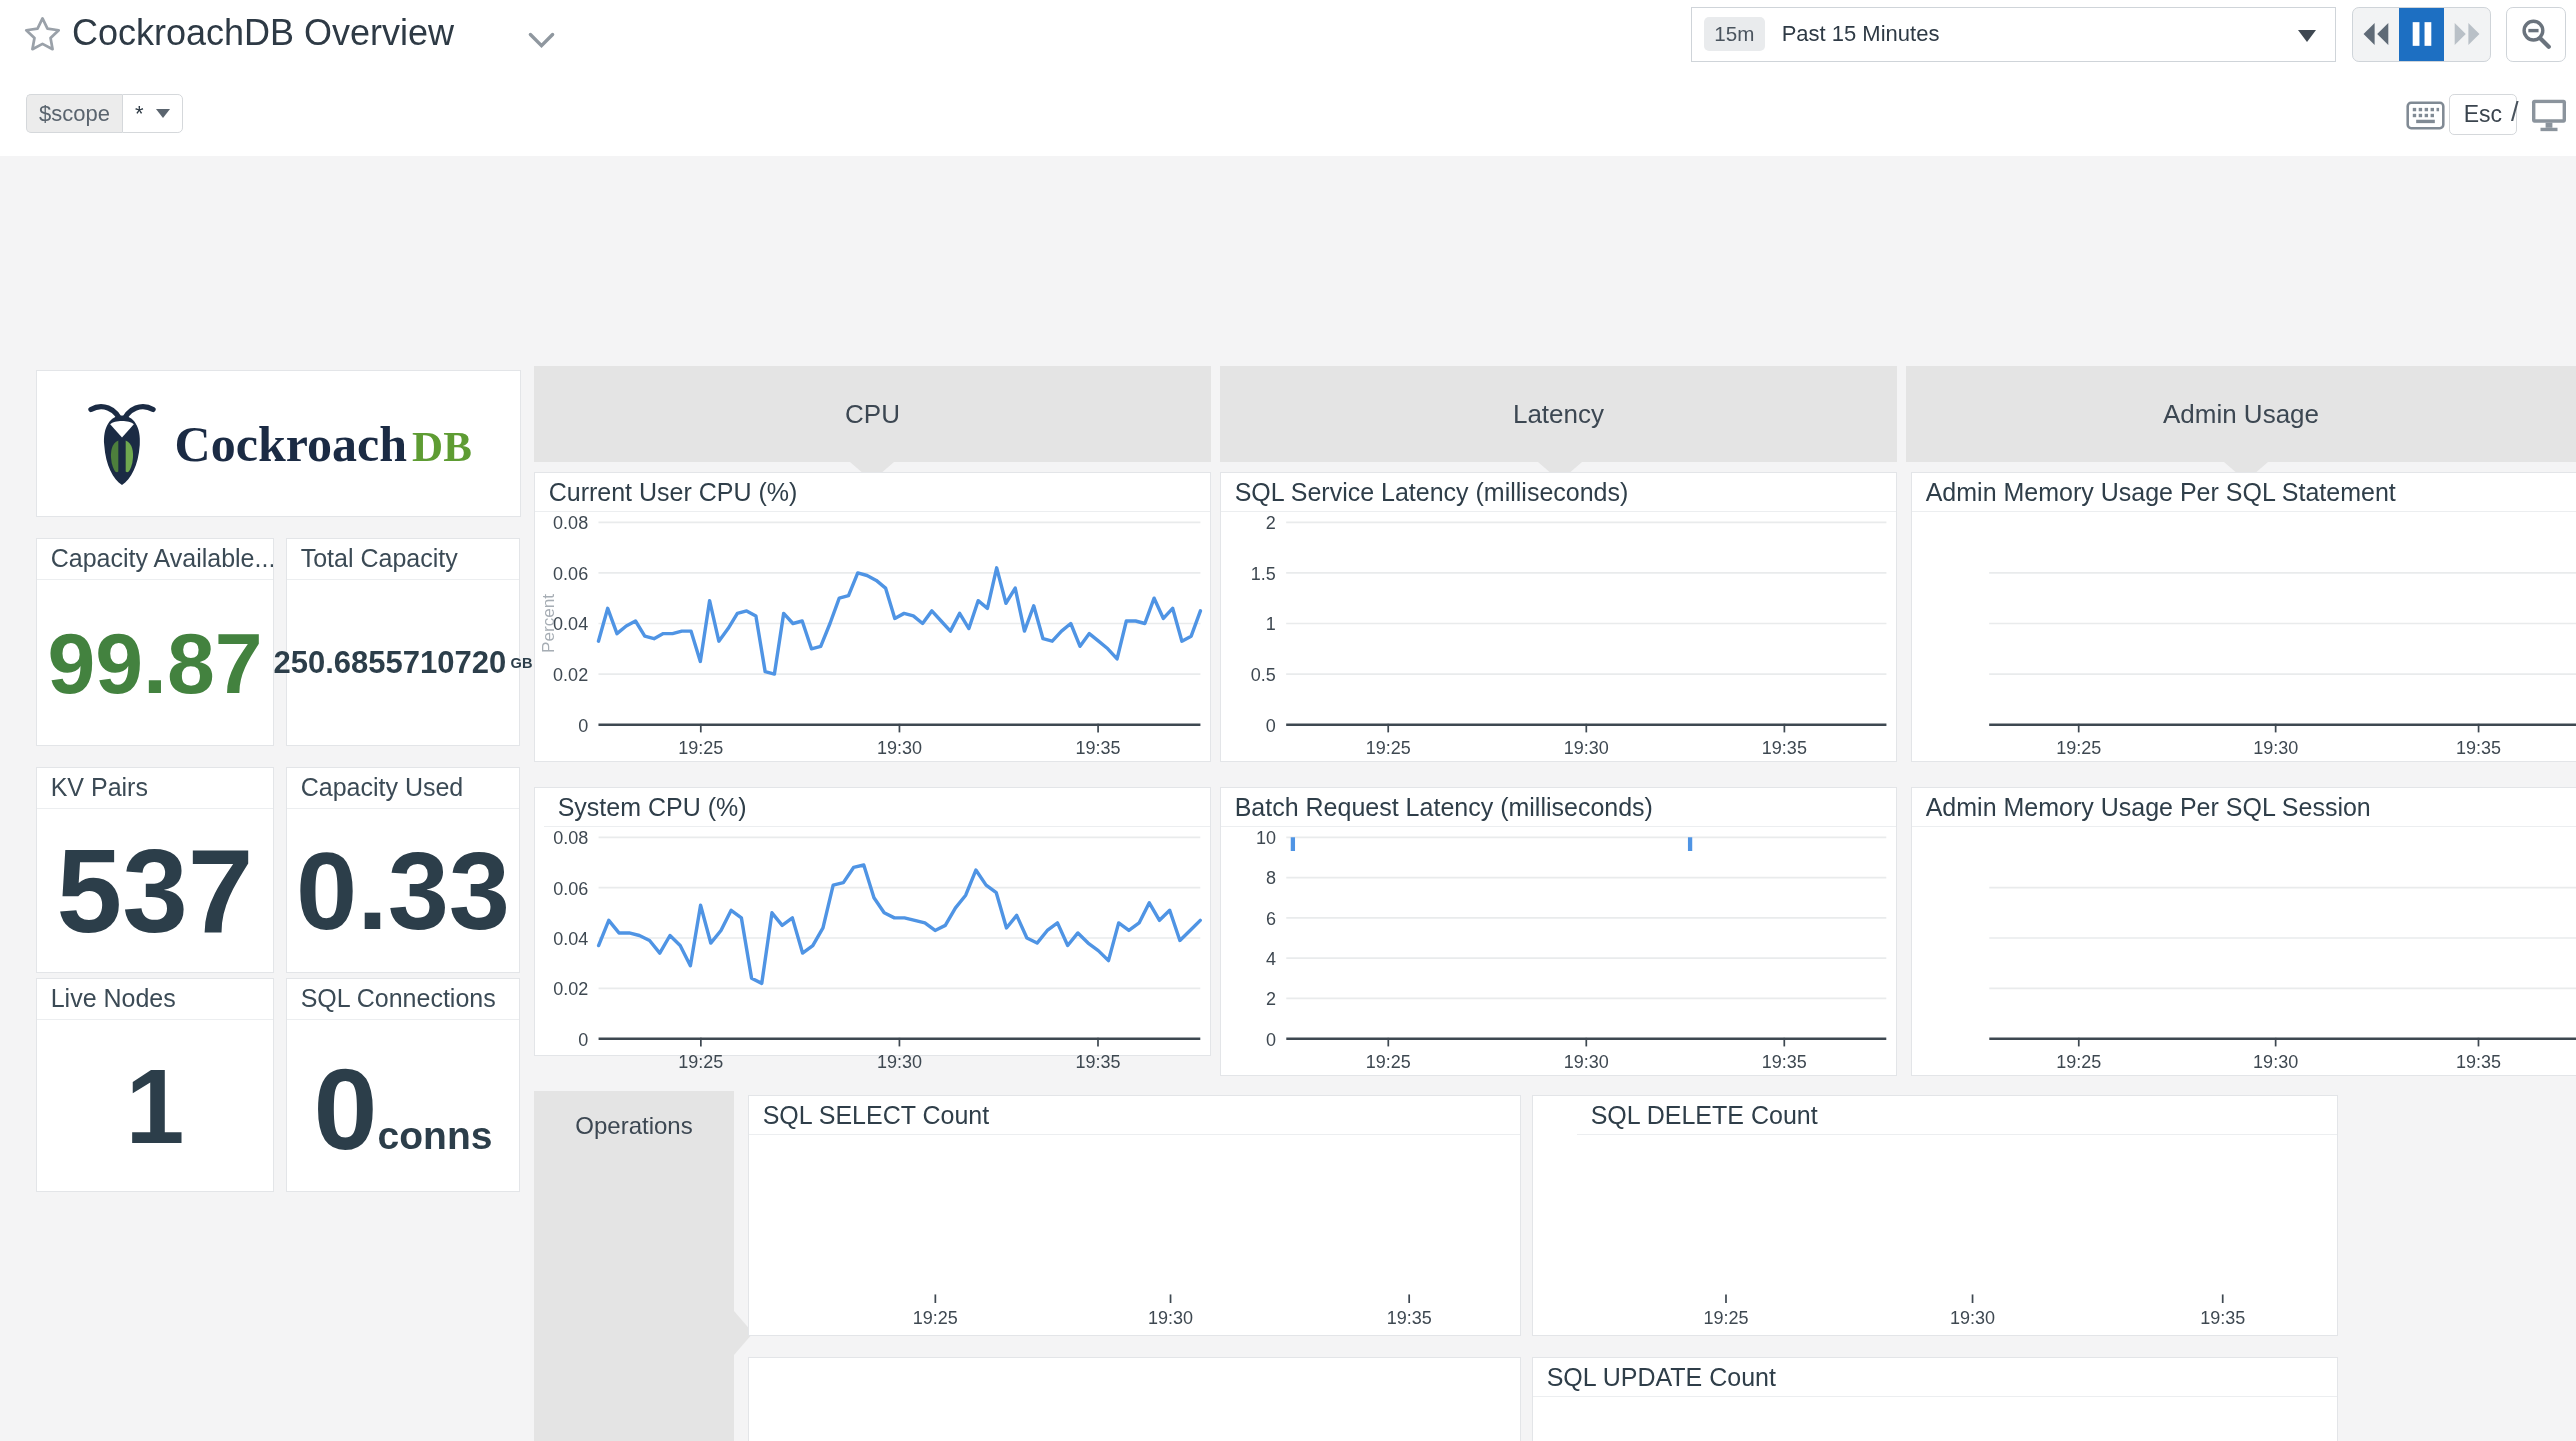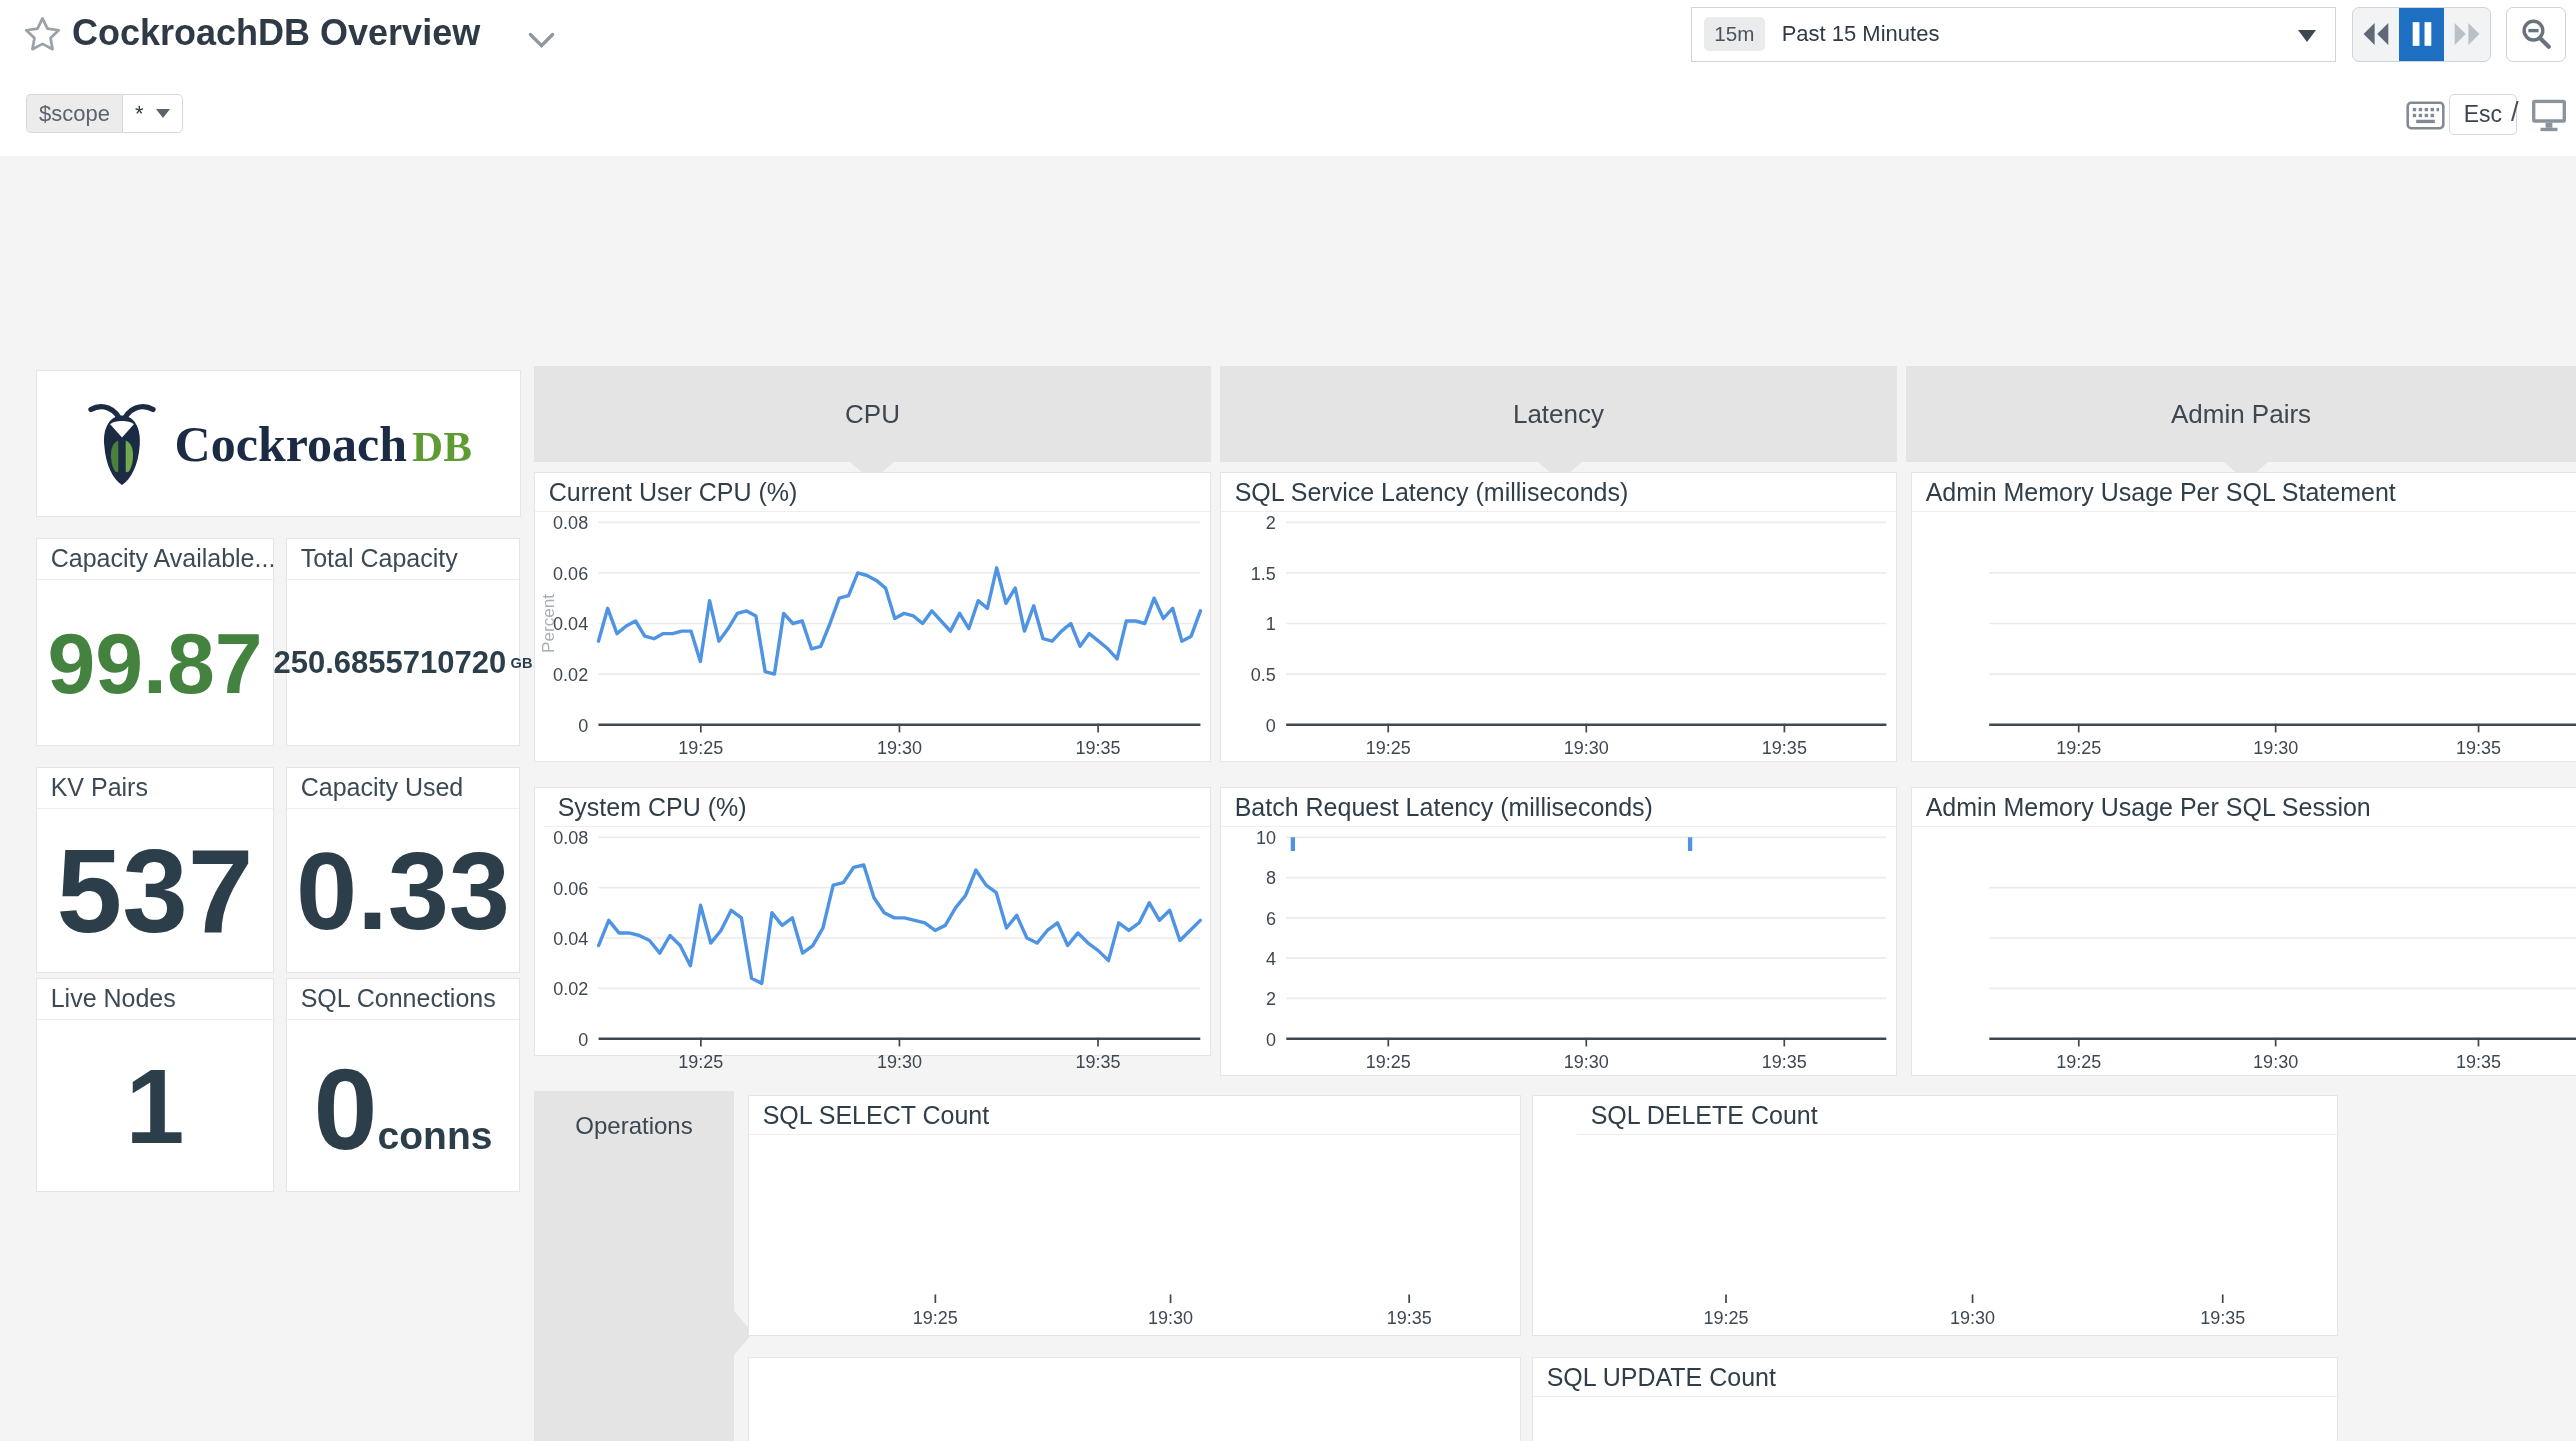--- a/index.html
+++ b/index.html
@@ -2,21 +2,21 @@
 <html style="font-size:13.7px"><head>
 <meta charset="utf-8">
 <style>
   * { margin:0; padding:0; box-sizing:border-box; }
   html,body { width:2576px; height:1441px; overflow:hidden; background:#fff;
     font-family:"Liberation Sans", sans-serif; color:#2e3c46; }
 
   
   #topbar { position:absolute; left:0; top:0; width:2576px; height:156px; background:#fff; }
   #star { position:absolute; left:22px; top:13.7px; width:41px; height:41px; cursor:pointer; }
-  #dash-title { position:absolute; left:72px; top:12px; font-size:36px; font-weight:700; color:#2e3a45; }
+  #dash-title { position:absolute; left:72px; top:12px; font-size:36px; font-weight:400; color:#2e3a45; }
   #title-caret { position:absolute; left:527px; top:31px; }
 
   #time-picker { position:absolute; left:1691px; top:6.9px; width:645px; height:55px;
     background:#fff; border:1.7px solid #cfd4d9; border-radius:0; display:flex; align-items:center; cursor:pointer; }
   #time-badge { margin-left:12px; background:#e9ebed; border-radius:5.1px; padding:5.1px 10.3px;
     font-size:20.6px; color:#4a545e; }
   #time-label { margin-left:17px; font-size:22px; color:#2e3a45; }
   #time-caret { position:absolute; right:19px; top:22px; width:0; height:0;
     border-left:9.4px solid transparent; border-right:9.4px solid transparent; border-top:12px solid #3f4852; }
 
@@ -217,21 +217,21 @@
 
   <div class="group-head" style="left:534px; top:210px; width:677px; height:96px;">
     <span class="group-lbl">CPU</span>
     <span class="notch-down" style="left:316px;"></span>
   </div>
   <div class="group-head" style="left:1220px; top:210px; width:677px; height:96px;">
     <span class="group-lbl">Latency</span>
     <span class="notch-down" style="left:318px;"></span>
   </div>
   <div class="group-head" style="left:1906px; top:210px; width:670px; height:96px;">
-    <span class="group-lbl">Admin Pairs</span>
+    <span class="group-lbl">Admin Usage</span>
     <span class="notch-down" style="left:318px;"></span>
   </div>
 
   <div id="ops-panel">
     <span id="ops-label">Operations</span>
     <span id="ops-notch"></span>
   </div>
 
   <div class="card" style="left:534px; top:316px; width:677px; height:290px;">
     <div class="chart-title">Current User CPU (%)</div>

